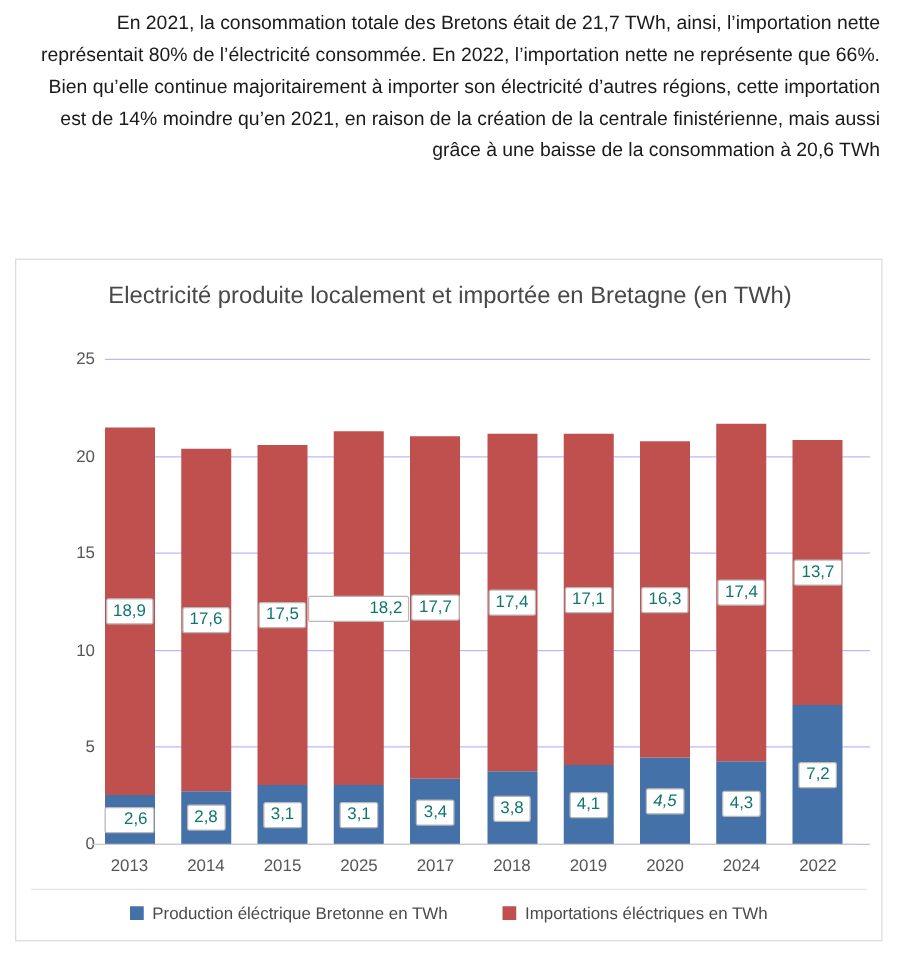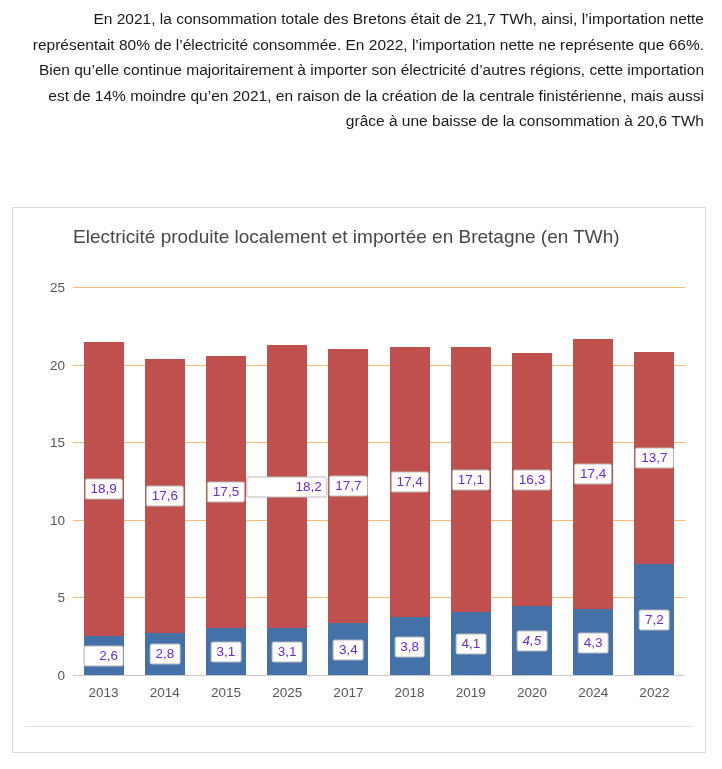--- a/index.html
+++ b/index.html
@@ -33,38 +33,39 @@
     height: 546px;
     border: 1px solid #dcdcdc;
     background: #ffffff;
     box-sizing: border-box;
   }
   #chart-title {
     position: absolute;
     left: 60px;
     top: 14px;
     width: 574px;
+    text-align: center;
     font-size: 19px;
     line-height: 30px;
     color: #484848;
   }
   
   #plot-area {
     position: absolute;
     left: 60px;
     top: 80px;
     width: 612px;
     height: 388px;
   }
   .gridline {
     position: absolute;
-    left: 0;
+    left: 11px;
     width: 100%;
     height: 1px;
-    background: #fdba74;
+    background: #c4b5fd;
   }
   .axis-label-y {
     position: absolute;
     right: 100%;
     margin-right: 8px;
     transform: translateY(-50%);
     font-size: 13.5px;
     color: #575757;
     white-space: nowrap;
   }
@@ -96,21 +97,21 @@
   .seg-prod { background: #4472a8; }
   .seg-imp  { background: #c0504d; }
   .value-box {
     position: absolute;
     left: 50%;
     transform: translate(-50%, 50%);
     background: #ffffff;
     border: 1px solid #b9b9b9;
     border-radius: 2px;
     font-size: 13.5px;
-    color: #6d28d9;
+    color: #0f766e;
     padding: 2px 5px 3px 5px;
     white-space: nowrap;
     line-height: 14px;
   }
   .x-tick {
     position: absolute;
     top: 100%;
     margin-top: 9px;
     left: 50%;
     transform: translateX(-50%);
@@ -265,15 +266,23 @@
           </div>
           <div class="value-box" style="bottom: 55.872px;">7,2</div>
           <div class="value-box" style="bottom: 218.056px;">13,7</div>
           <span class="x-tick">2022</span>
         </div>
       </div>
     <div id="x-axis-line"></div>
   </div>
 
   <div id="legend">
+    <div class="legend-item">
+      <span class="legend-swatch sw-prod"></span>
+      <span>Production éléctrique Bretonne en TWh</span>
+    </div>
+    <div class="legend-item">
+      <span class="legend-swatch sw-imp"></span>
+      <span>Importations éléctriques en TWh</span>
+    </div>
   </div>
 
 </div>
 
 </body></html>

